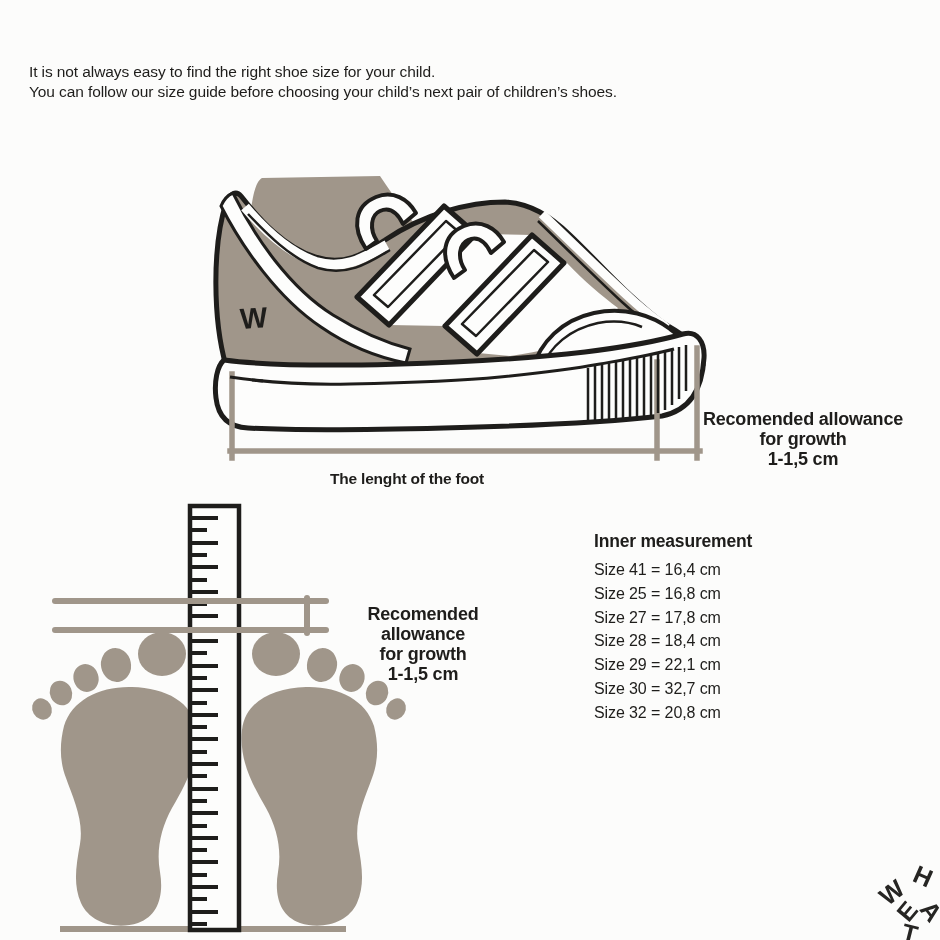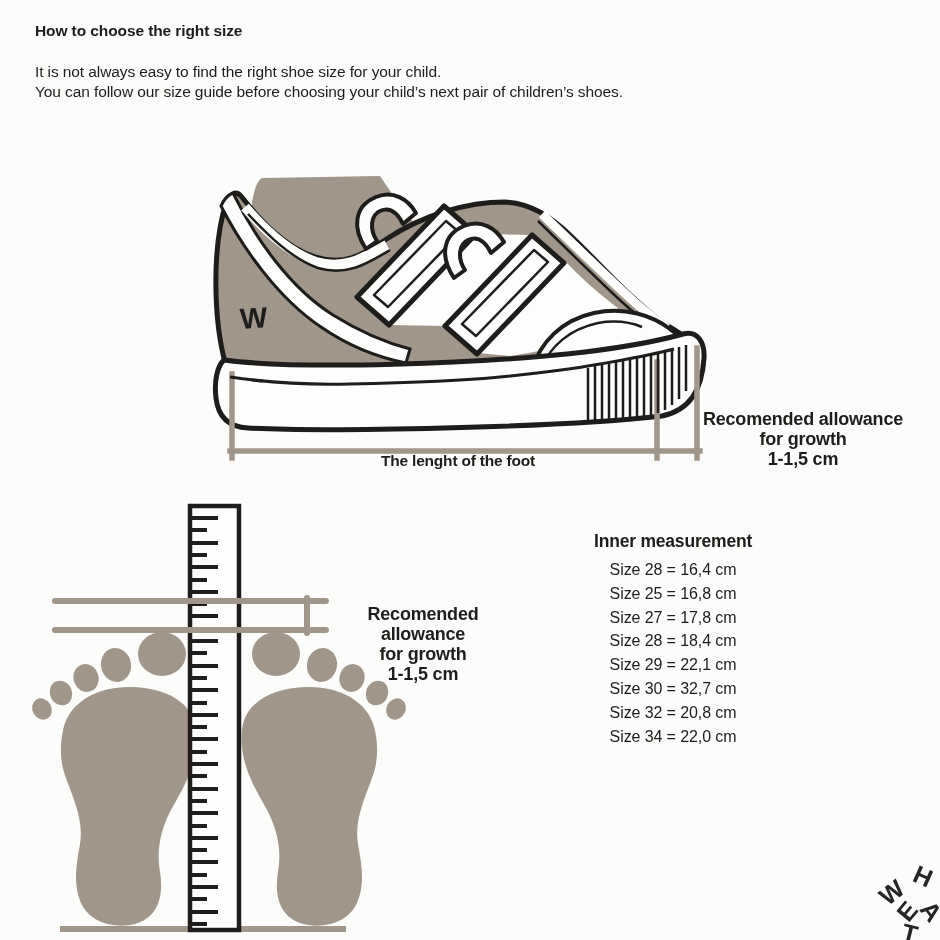--- a/index.html
+++ b/index.html
@@ -10,21 +10,21 @@
     overflow:hidden;
     font-family:"Liberation Sans","DejaVu Sans",sans-serif;
     color:#1e1d1b;
   }
   .abs{position:absolute;}
   .heading{font-size:15.5px;font-weight:700;letter-spacing:-0.1px;}
   .body-line{font-size:15.5px;line-height:20px;letter-spacing:-0.1px;}
   .note{font-size:18px;font-weight:700;line-height:20px;text-align:center;letter-spacing:-0.2px;}
   .chart-title{font-size:17.5px;font-weight:700;letter-spacing:-0.2px;}
   .chart-row{font-size:16px;line-height:23.8px;letter-spacing:-0.1px;}
-  .foot-label{font-size:15.5px;font-weight:700;text-align:center;letter-spacing:-0.2px;}
+  .foot-label{font-size:15.5px;font-weight:700;letter-spacing:-0.2px;margin-top:18px;}
   .cm-label{font-size:12px;color:#3a3a38;text-align:right;}
   .brand-w{font-size:29px;font-weight:800;transform:rotate(-4deg);}
   .corner-letter{position:absolute;font-size:25px;font-weight:800;color:#262523;}
   svg{display:block;}
 </style>
 </head>
 <body>
 
 <div id="page">
 
@@ -128,22 +128,21 @@
       <path d="M192 518h26M192 530h15M192 543h26M192 555h15M192 567h26M192 580h15M192 592h26M192 604h15M192 616h26M192 629h15M192 641h26M192 653h15M192 666h26M192 678h15M192 690h26M192 703h15M192 715h26M192 727h15M192 739h26M192 752h15M192 764h26M192 776h15M192 789h26M192 801h15M192 813h26M192 826h15M192 838h26M192 850h15M192 862h26M192 875h15M192 887h26M192 899h15M192 912h26M192 924h15" stroke="#1e1d1b" stroke-width="4" fill="none"></path>
 
       <g stroke="#a0968a" stroke-width="6" stroke-linecap="round">
         <line x1="55" y1="601" x2="326" y2="601"></line>
         <line x1="55" y1="630" x2="326" y2="630"></line>
         <line x1="307" y1="598" x2="307" y2="633"></line>
       </g>
     </g>
   </svg>
 
-  <div class="abs heading" style="left:35px;top:22px;">How to choose the right size</div>
-  <div class="abs" style="left:35px;top:62px;width:720px;">
+  <div class="abs" style="left:29px;top:62px;width:720px;">
     <div class="body-line">It is not always easy to find the right shoe size for your child.</div>
     <div class="body-line">You can follow our size guide before choosing your child’s next pair of children’s shoes.</div>
   </div>
 
   <div class="abs brand-w" style="left:240px;top:302px;">W</div>
 
   <div class="abs foot-label" style="left:330px;top:452px;width:256px;">The lenght of the foot</div>
 
   <div class="abs note" style="left:698px;top:409px;width:210px;">
     <div>Recomended allowance</div>
@@ -152,30 +151,29 @@
   </div>
 
   <div class="abs note" style="left:325px;top:604px;width:196px;">
     <div>Recomended allowance</div>
     <div>for growth</div>
     <div>1-1,5 cm</div>
   </div>
 
   <div class="abs cm-label" style="left:196px;top:942px;width:32px;text-align:center;">cm</div>
 
-  <div class="abs" style="left:594px;top:531px;text-align:center;">
+  <div class="abs" style="left:594px;top:531px;">
     <div class="chart-title" style="margin-bottom:6px;">Inner measurement</div>
-    <div class="chart-row">Size 28 = 16,4 cm</div>
+    <div class="chart-row">Size 41 = 16,4 cm</div>
     <div class="chart-row">Size 25 = 16,8 cm</div>
     <div class="chart-row">Size 27 = 17,8 cm</div>
     <div class="chart-row">Size 28 = 18,4 cm</div>
     <div class="chart-row">Size 29 = 22,1 cm</div>
     <div class="chart-row">Size 30 = 32,7 cm</div>
     <div class="chart-row">Size 32 = 20,8 cm</div>
-    <div class="chart-row">Size 34 = 22,0 cm</div>
   </div>
 
   <div class="abs" style="left:855px;top:855px;width:85px;height:85px;">
     <span class="corner-letter" style="left:25px;top:23px;transform:rotate(-38deg);">W</span>
     <span class="corner-letter" style="left:59px;top:7px;transform:rotate(24deg);">H</span>
     <span class="corner-letter" style="left:44px;top:42px;transform:rotate(-50deg);">E</span>
     <span class="corner-letter" style="left:67px;top:42px;transform:rotate(52deg);">A</span>
     <span class="corner-letter" style="left:47px;top:64px;transform:rotate(14deg);">T</span>
   </div>
 

